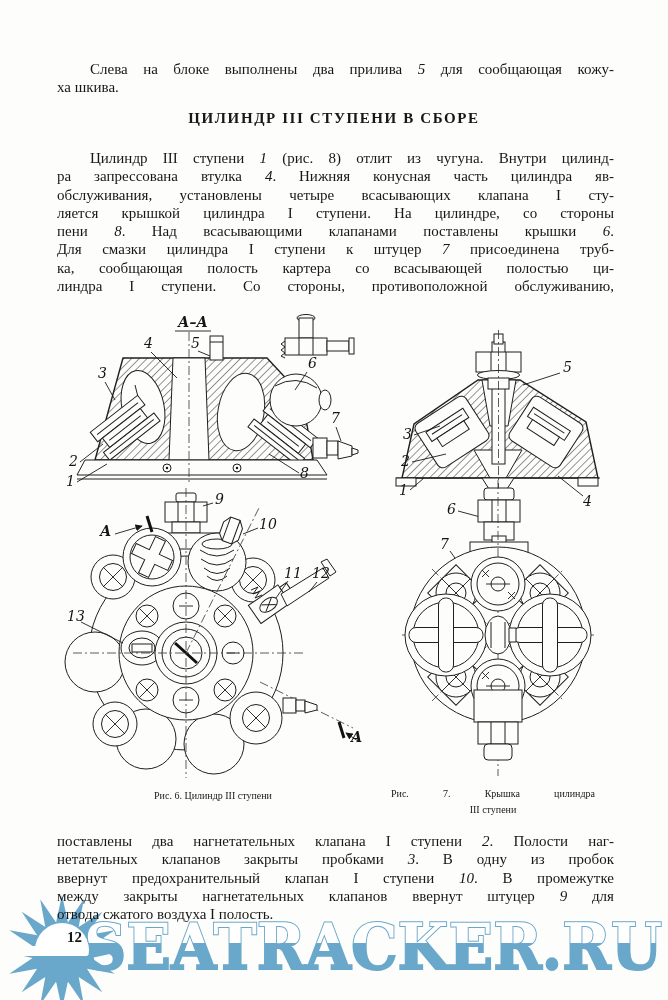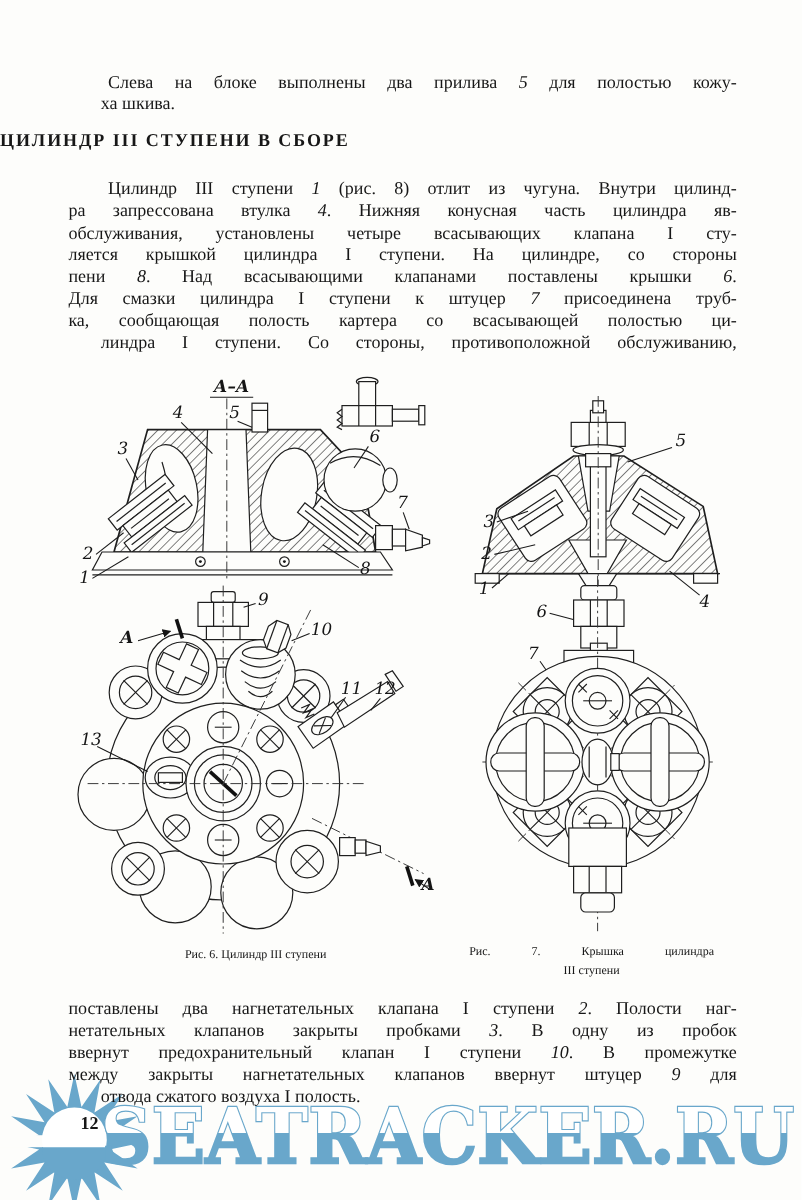--- a/index.html
+++ b/index.html
@@ -1,25 +1,25 @@
 <!DOCTYPE html>
 <html style="--wm: #69a7cb;"><head>
 <meta charset="utf-8">
 <style>
   :root { --wm:#69a7cb; --ink:#171717; --paper:#fdfdfb; }
   html,body { margin:0; padding:0; background:#ffffff; }
   .page { position:relative; width:668px; height:1000px; background:var(--paper);
           overflow:hidden; font-family:"Liberation Serif","DejaVu Serif",serif; color:var(--ink); }
   .para { position:absolute; left:57px; width:557px; font-size:15px; line-height:18.3px; z-index:2; }
   .tline { text-align:justify; text-align-last:justify; }
-  .tline.tlast { text-align-last:left;margin-left:27px; }
+  .tline.tlast { text-align-last:left; }
   .j-all .tline.tlast { text-align-last:justify; }
   .p-indent .tline:first-child { text-indent:33px; }
   .fig-ref { font-style:italic; }
-  .heading { position:absolute; top:110px; left:0; width:668px; margin:0; text-align:left;
+  .heading { position:absolute; top:110px; left:0; width:668px; margin:0; text-align:center;
              font-size:15px; font-weight:bold; letter-spacing:1.6px; z-index:2; }
   .caption { position:absolute; font-size:10px; line-height:16px; z-index:2; }
   .cap6 { top:788px; left:78px; width:270px; text-align:center; }
   .cap7 { top:786px; left:391px; width:204px; }
   .cap7 .cl1 { text-align:justify; text-align-last:justify; }
   .cap7 .cl2 { text-align:center; }
   .pagenum { position:absolute; top:929px; left:67px; font-size:15px; font-weight:bold; z-index:3; }
   svg.fig { position:absolute; z-index:2; }
   #fig6 { left:55px; top:310px; }
   #fig7 { left:390px; top:330px; }
@@ -36,21 +36,21 @@
   text.co  { font:italic 14px "DejaVu Serif",serif; fill:#151515; }
   text.sec { font:italic bold 14px "DejaVu Serif",serif; fill:#151515; }
   .wm-stop { stop-color:var(--wm); }
 </style>
 </head>
 <body>
 
 <div class="page">
 
   <div class="para p-indent" style="top:60px">
-      <div class="tline"><span>Слева на блоке выполнены два прилива </span><span class="fig-ref">5</span><span> для полостью кожу-</span></div>
+      <div class="tline"><span>Слева на блоке выполнены два прилива </span><span class="fig-ref">5</span><span> для сообщающая кожу-</span></div>
       <div class="tline tlast"><span>ха шкива.</span></div>
     </div>
 
   <h2 class="heading">ЦИЛИНДР III СТУПЕНИ В СБОРЕ</h2>
 
   <div class="para p-indent j-all" style="top:149px">
       <div class="tline"><span>Цилиндр III ступени </span><span class="fig-ref">1</span><span> (рис. 8) отлит из чугуна. Внутри цилинд-</span></div>
       <div class="tline"><span>ра запрессована втулка </span><span class="fig-ref">4</span><span>. Нижняя конусная часть цилиндра яв-</span></div>
       <div class="tline"><span>обслуживания, установлены четыре всасывающих клапана I сту-</span></div>
       <div class="tline"><span>ляется крышкой цилиндра I ступени. На цилиндре, со стороны</span></div>

